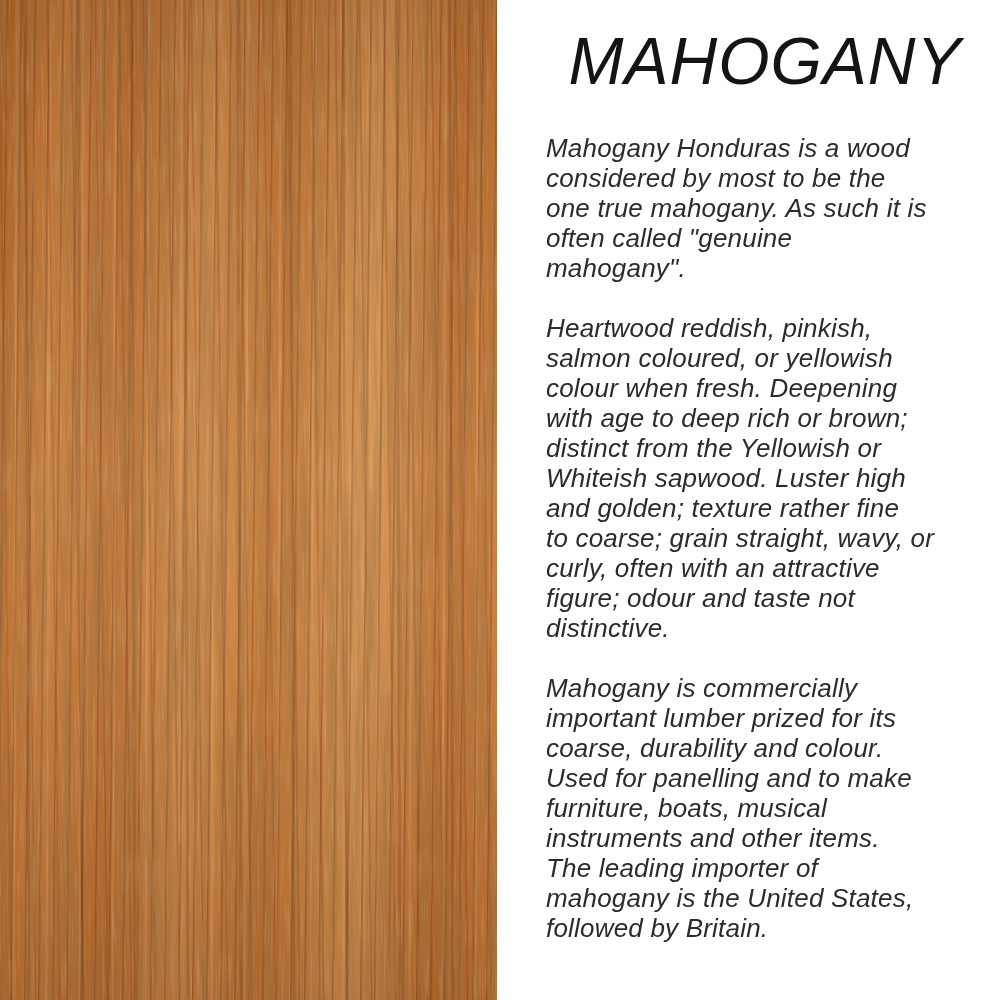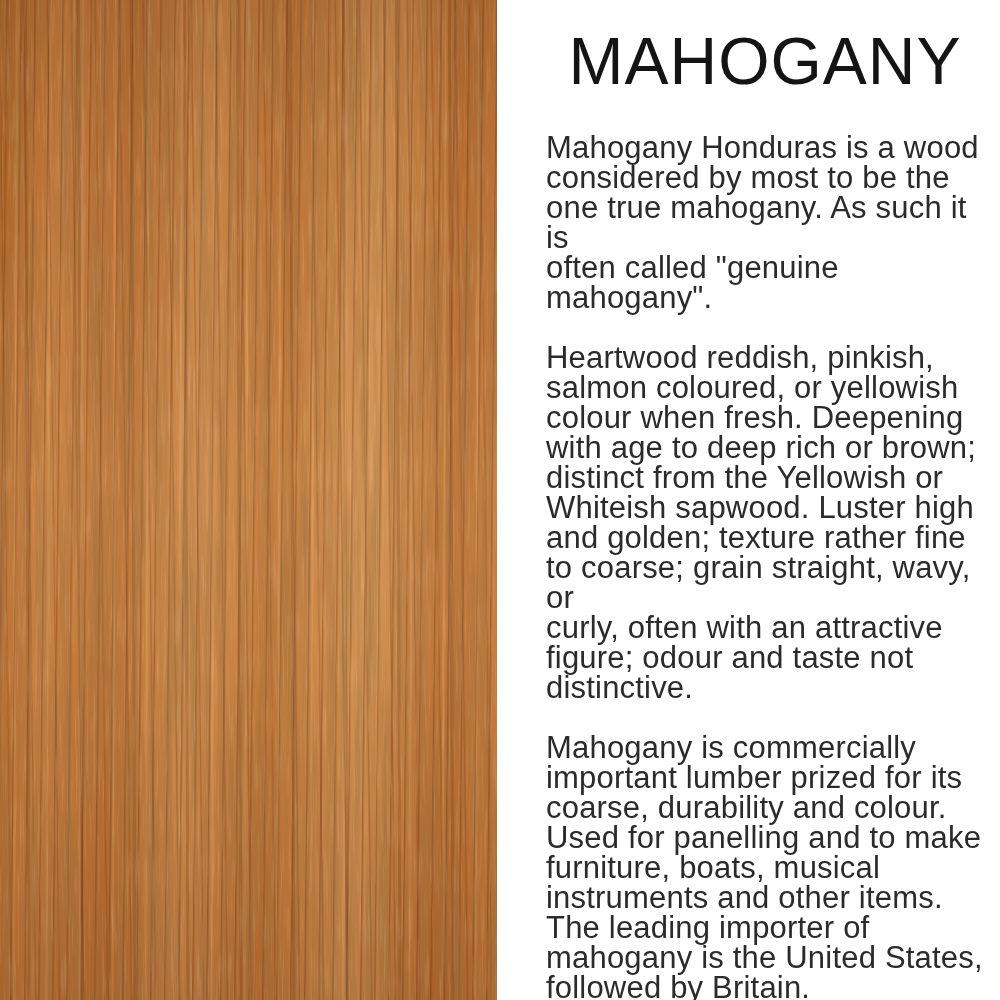--- a/index.html
+++ b/index.html
@@ -50,34 +50,35 @@
   }
   .wood svg { position: absolute; inset: 0; display: block; }
 
   
   .content {
     position: absolute;
     left: 497px; top: 0; right: 0; bottom: 0;
     background: #ffffff;
     padding: 25px 16px 0 49px;
     box-sizing: border-box;
+    font-style: italic;
   }
   .title {
     margin: 0 0 36px 0;
     font-size: 66px;
     line-height: 72px;
     font-weight: 300;
     letter-spacing: 1px;
     color: #141414;
     text-align: center;
     white-space: nowrap;
   }
   .para {
     margin: 16px 0 30px 0;
-    font-size: 31px;
+    font-size: 26px;
     line-height: 30px;
     font-weight: 400;
     letter-spacing: 0.2px;
     color: #2b2b2b;
     white-space: pre-line;
   }
 </style>
 </head>
 <body>
 

